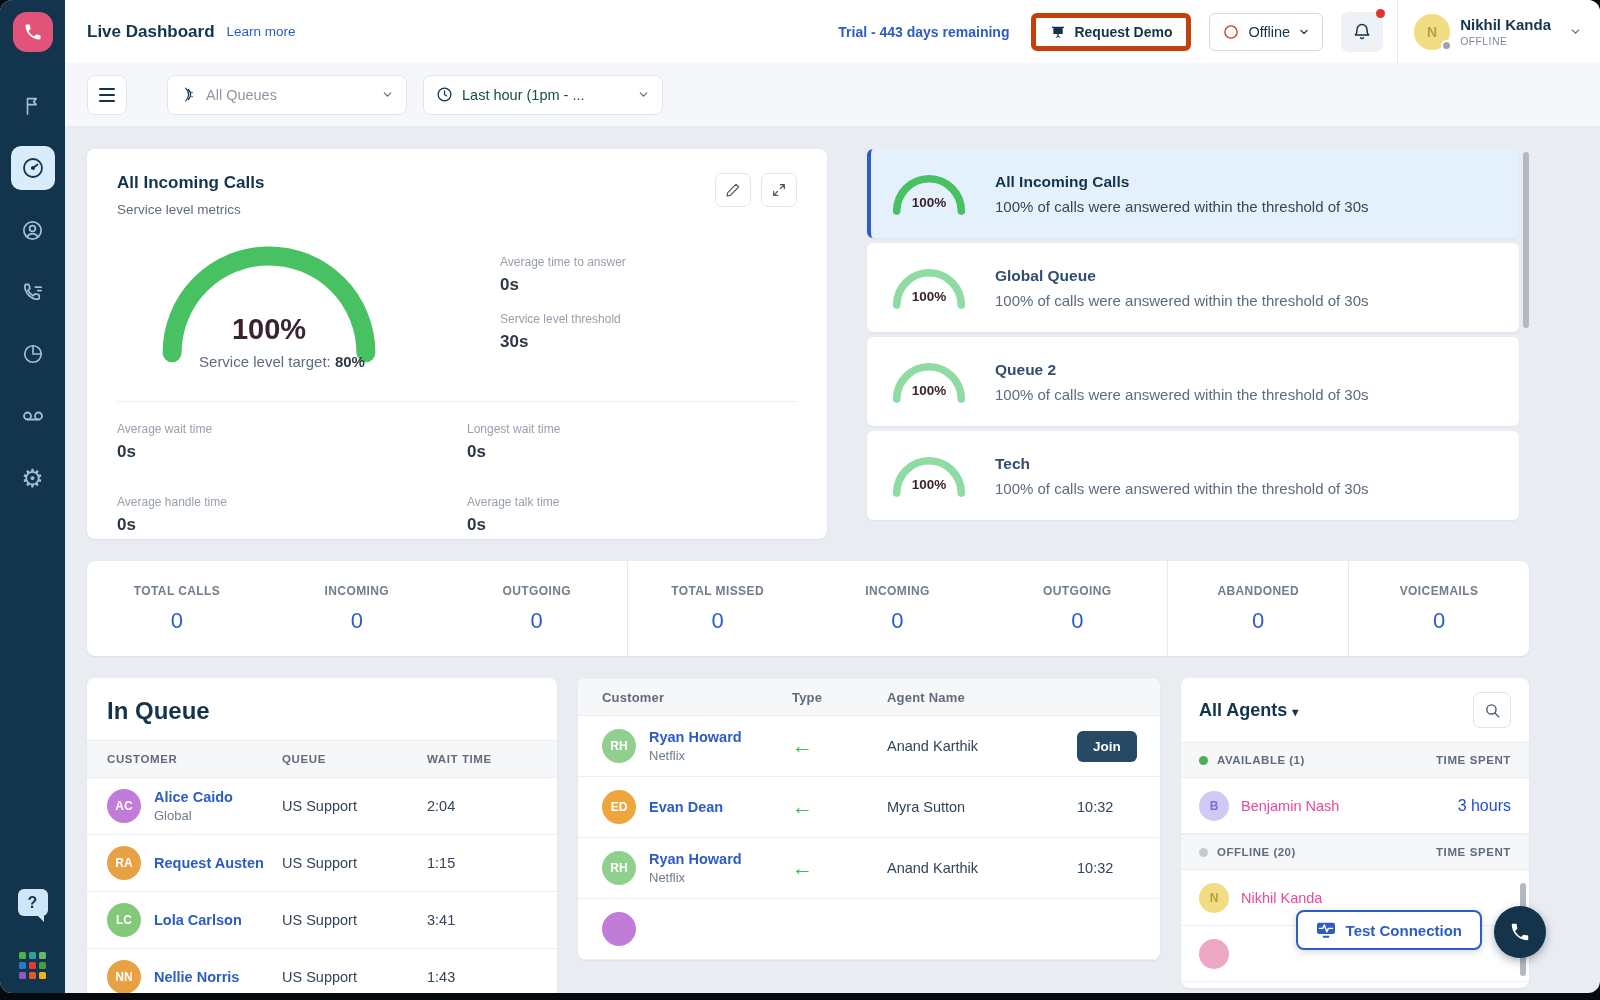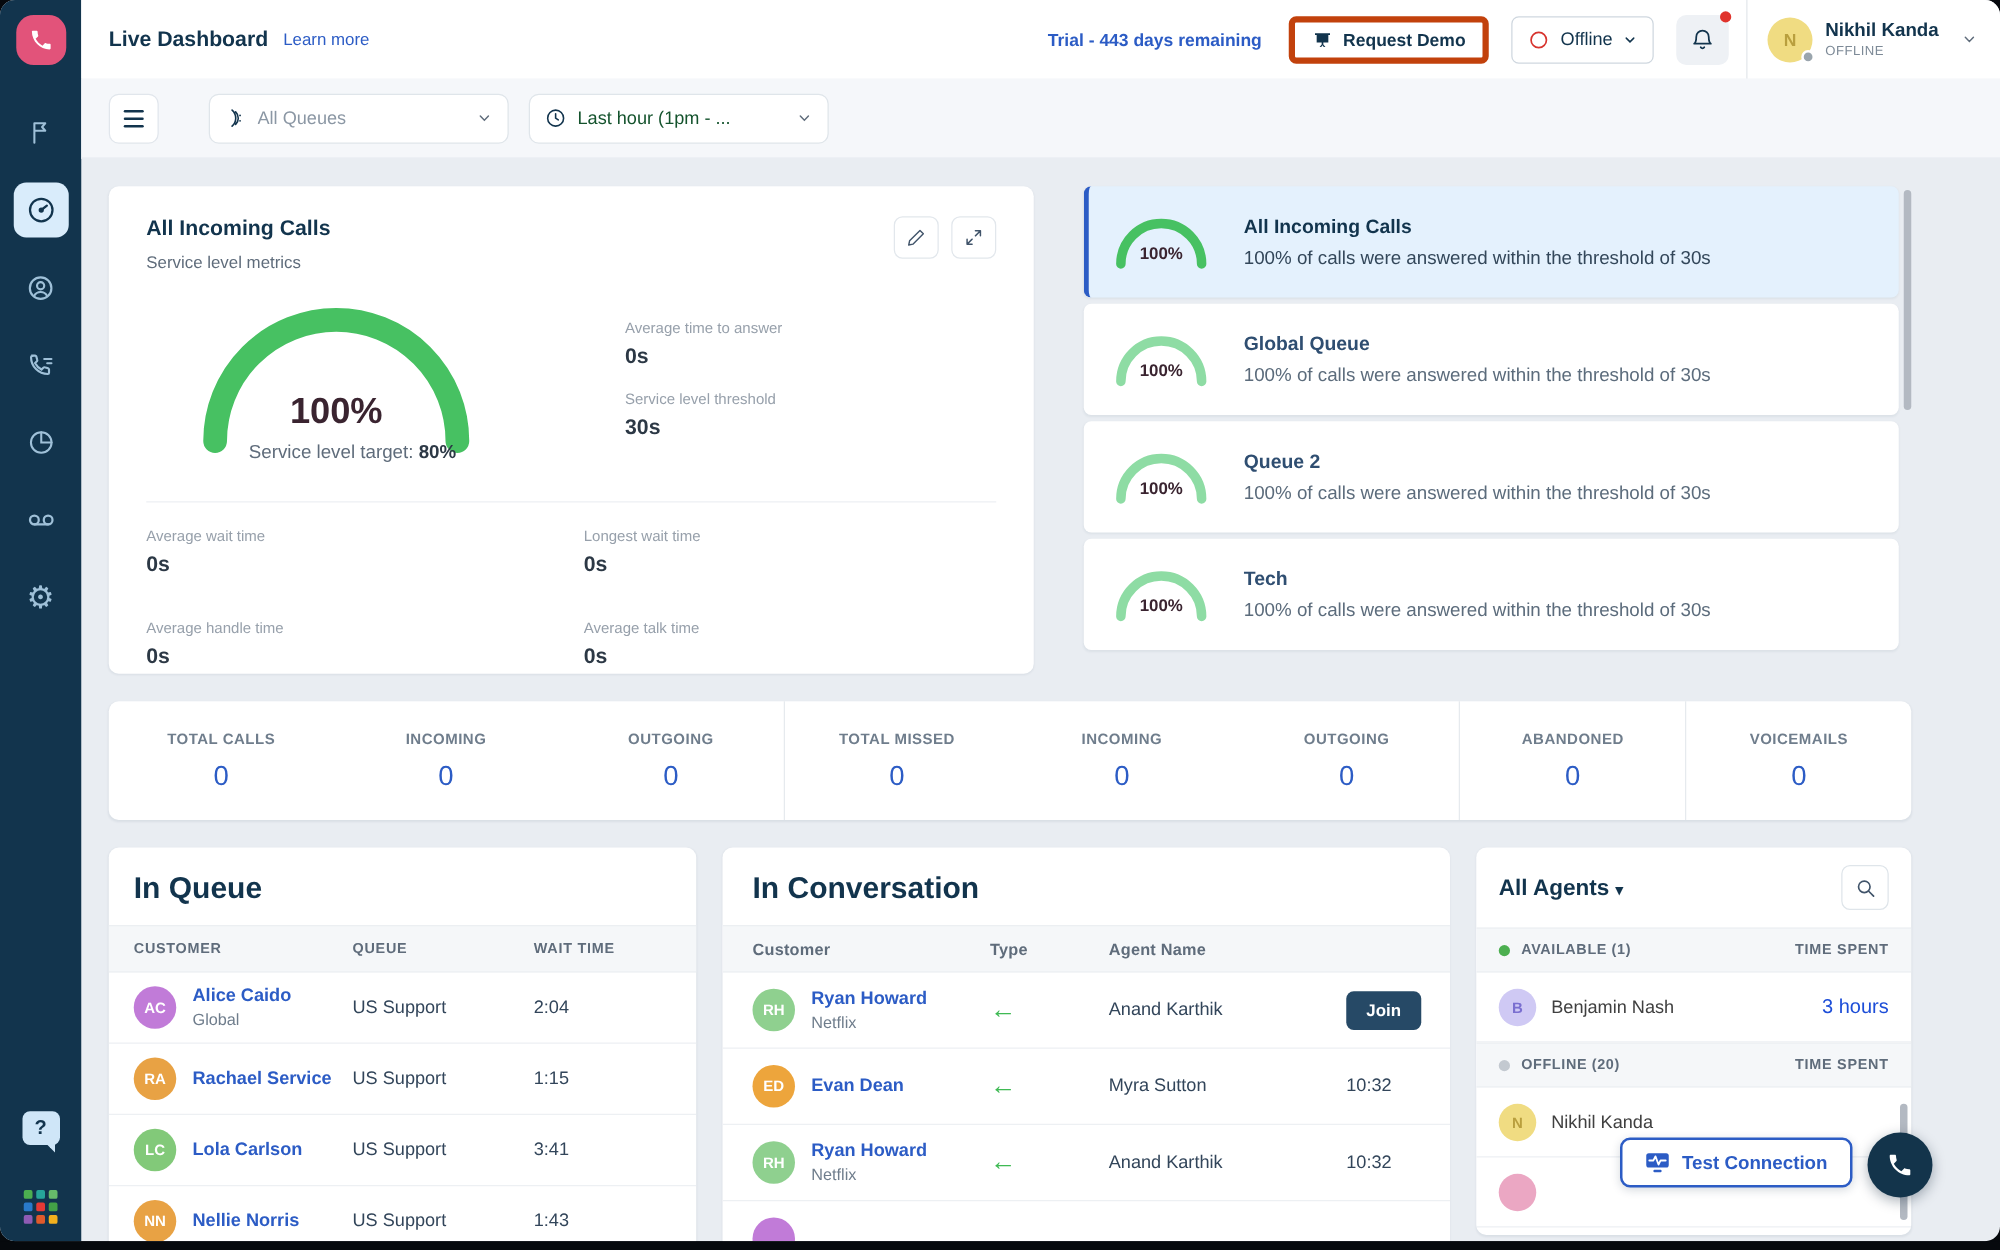--- a/index.html
+++ b/index.html
@@ -126,21 +126,21 @@
   .agents-card { flex:1; overflow:hidden; position:relative; min-height:310px; }
   .ag-head { display:flex; align-items:center; justify-content:space-between; padding:14px 18px; }
   .ag-title { font-size:18px; font-weight:bold; color:#12344d; cursor:pointer; }
   .ag-title .tri { font-size:12px; color:#12344d; }
   .search-btn { width:38px; height:36px; background:#fff; border:1px solid #dfe5ea; border-radius:7px; display:flex; align-items:center; justify-content:center; cursor:pointer; }
   .ag-section { height:36px; background:#f5f7f9; border-top:1px solid #eceff2; border-bottom:1px solid #eceff2; display:flex; align-items:center; justify-content:space-between; padding:0 18px;text-align:right; }
   .ag-sec-left { display:flex; align-items:center; gap:9px; font-size:11.5px; font-weight:bold; color:#5f6c7b; letter-spacing:.5px; }
   .sec-dot { width:9px; height:9px; border-radius:50%; }
   .ag-row { display:flex; align-items:center; padding:0 18px; min-height:56px; border-bottom:1px solid #edf0f3; }
   .ag-row .row-avatar { width:30px; height:30px; font-size:12px; }
-  .ag-name { font-size:14.5px; color:#404040; margin-left:12px; }
+  .ag-name { font-size:14.5px; color:#ec4899; margin-left:12px; }
   .ag-time { margin-left:auto; font-size:16px; color:#1d4ed8; }
   .ag-scroll { right:3px; top:205px; height:93px; }
 
   
   .test-conn { position:absolute; right:118px; bottom:43px; display:flex; align-items:center; gap:10px; background:#fff; border:2px solid #2c5cc5; border-radius:8px; padding:9px 18px; font-size:15px; font-weight:bold; color:#2c5cc5; cursor:pointer; box-shadow:0 2px 8px rgba(20,45,70,.18); font-family:inherit; }
   .phone-fab { position:absolute; right:54px; bottom:35px; width:52px; height:52px; border-radius:50%; background:#13344b; border:none; display:flex; align-items:center; justify-content:center; cursor:pointer; box-shadow:0 3px 10px rgba(10,30,50,.35); }
 </style>
 </head>
 <body>
 
@@ -457,21 +457,21 @@
                 <div class="cust-company">Global</div>
               </div>
             </div>
             <span class="cell-text">US Support</span>
             <span class="cell-text">2:04</span>
           </div>
           <div class="iq-grid trow">
             <div class="cust-cell">
               <span class="row-avatar av-orange">RA</span>
               <div>
-                  <div class="cust-name">Rachael Service</div>
+                  <div class="cust-name">Request Austen</div>
                 </div>
             </div>
             <span class="cell-text">US Support</span>
             <span class="cell-text">1:15</span>
           </div>
           <div class="iq-grid trow">
             <div class="cust-cell">
               <span class="row-avatar av-green">LC</span>
               <div>
                   <div class="cust-name">Lola Carlson</div>
@@ -486,21 +486,20 @@
               <div>
                   <div class="cust-name">Nellie Norris</div>
                 </div>
             </div>
             <span class="cell-text">US Support</span>
             <span class="cell-text">1:43</span>
           </div>
         </section>
 
         <section class="card inconv-card">
-          <div class="card-pad"><span class="panel-title">In Conversation</span></div>
           <div class="ic-grid thead">
             <span class="th" style="text-transform:none;letter-spacing:.2px;font-size:13px">Customer</span>
             <span class="th" style="text-transform:none;letter-spacing:.2px;font-size:13px">Type</span>
             <span class="th" style="text-transform:none;letter-spacing:.2px;font-size:13px">Agent Name</span>
             <span></span>
           </div>
           <div class="ic-grid trow">
             <div class="cust-cell">
               <span class="row-avatar av-green2">RH</span>
               <div>

